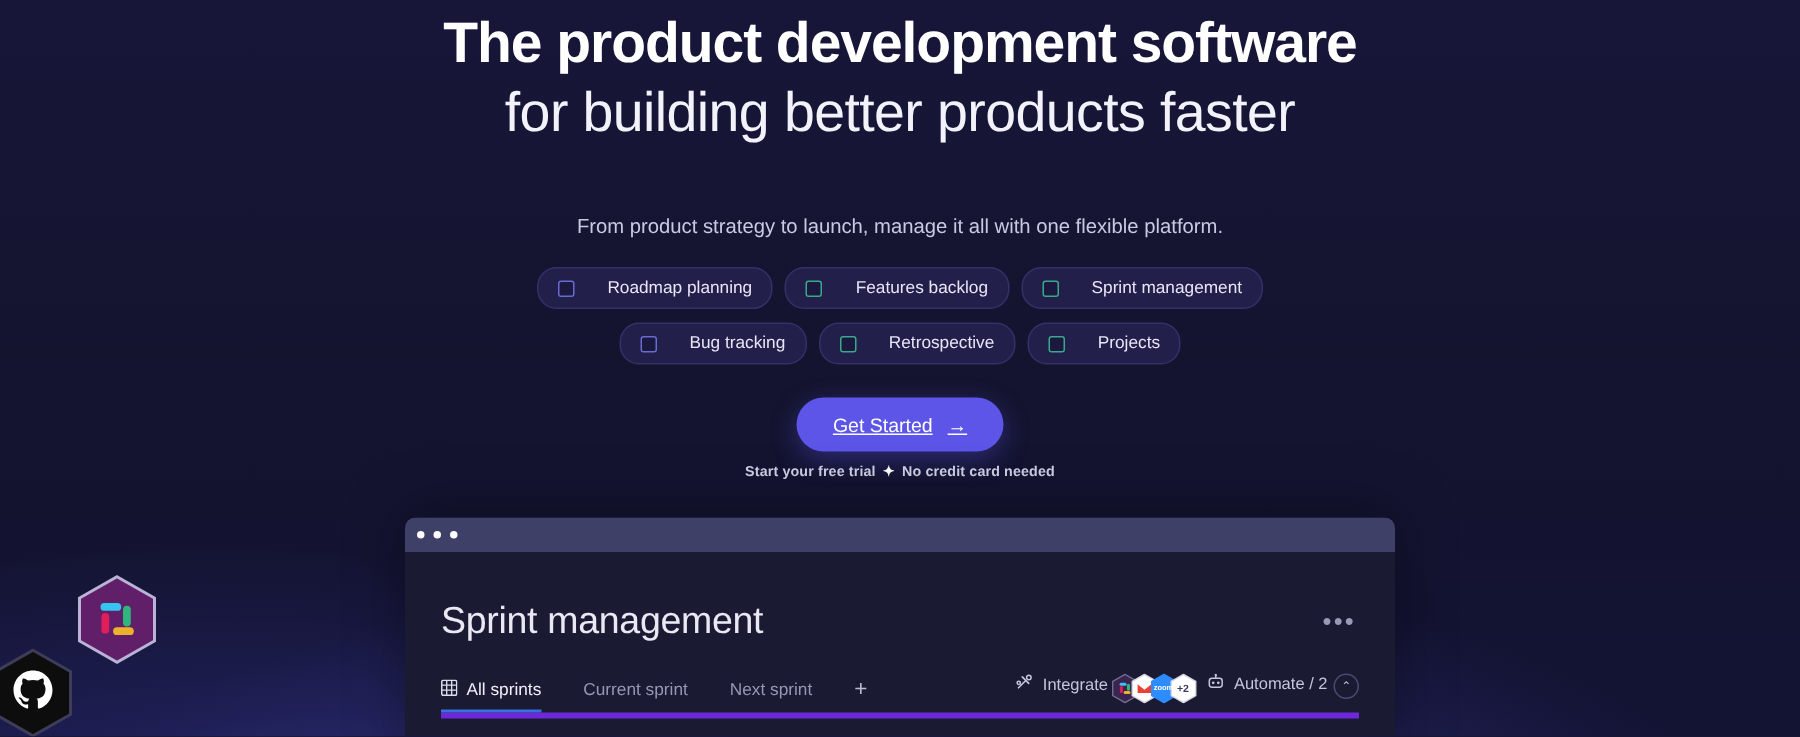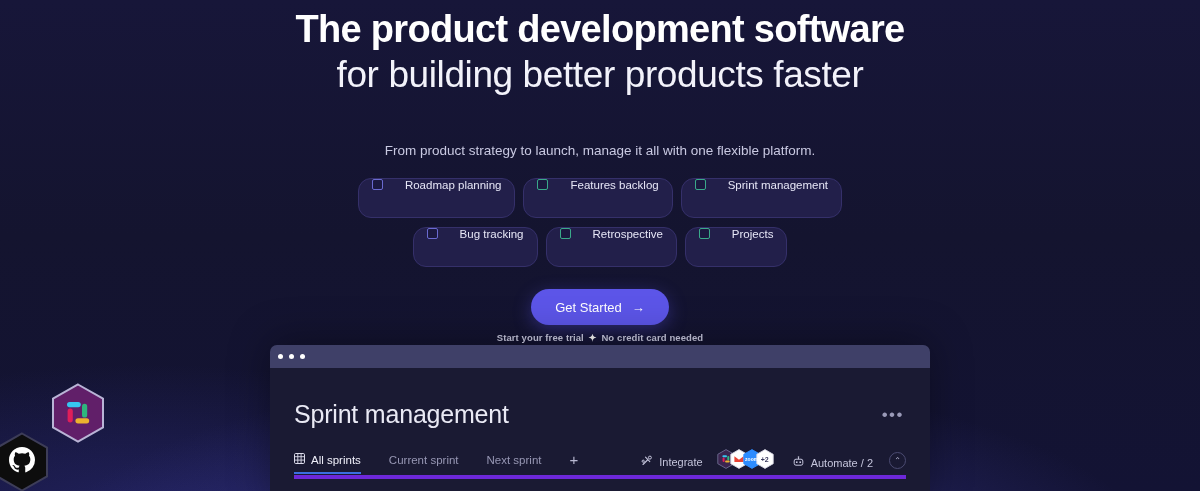--- a/index.html
+++ b/index.html
@@ -43,22 +43,22 @@
   .subcopy span { display:block;margin-top:44px; }
 
   
   .chips {
     margin-top:18px;
     display:flex; flex-wrap:wrap; justify-content:center;
     gap:9px 8px;
     width:560px; margin-left:auto; margin-right:auto;
   }
   .chip {
-    display:inline-flex; gap:22px;
-    height:40px; padding:0 13px;
+    display:inline-flex; align-items:center; gap:22px;
+    height:28px; padding:0 13px;
     border-radius:13px;
     background:#221f4a;
     border:1px solid #35306a;
     color:#e6e6f6; font-size:11.5px;
     white-space:nowrap;
     cursor:pointer;
   }
   .chip .box {
     width:11px; height:11px; border-radius:2px;
     border:1.4px solid #6a6ad0;
@@ -70,20 +70,21 @@
   
   .cta-wrap { margin-top:22px; }
   .cta {
     display:inline-flex; align-items:center; gap:10px;
     height:36px; padding:0 24px;
     border-radius:18px; border:none;
     background:#5c55e8;
     color:#ffffff; font-size:13px; font-weight:500;
     cursor:pointer;
     box-shadow:0 5px 18px rgba(92,85,232,0.38);
+    text-decoration:underline;
   }
   .cta .arrow { font-size:13px; line-height:1; }
   .trial {
     margin-top:7px;
     font-size:9.5px; color:#cfcfe6; letter-spacing:0.1px;font-weight:bold;
   }
   .trial .sep { color:#ffffff; margin:0 2px; }
 
   
   .window {
@@ -130,21 +131,21 @@
     cursor:pointer; position:relative;
   }
   .tab.active { color:#f0f0fa; }
   .tab.active:after {
     content:""; position:absolute; left:0; right:14px; bottom:-1px;
     height:2px; background:#3b6fe0;
   }
   .grid-ico { display:block; }
   .tab-add { color:#b9b9d2; font-size:15px; padding:0 6px 7px 0; cursor:pointer; }
 
-  .tabright { display:flex; align-items:flex-end; gap:12px; padding-bottom:6px; }
+  .tabright { display:flex; align-items:flex-start; gap:0; padding-bottom:6px; }
   .integrate {
     display:flex; align-items:center; gap:6px;
     font-size:11px; color:#c5c5dc; cursor:pointer;
   }
   .avatars { display:flex; align-items:center; margin-left:2px; }
   .hexbadge {
     width:18px; height:20px; margin-left:-5px;
     display:flex; align-items:center; justify-content:center;
     position:relative;
   }

